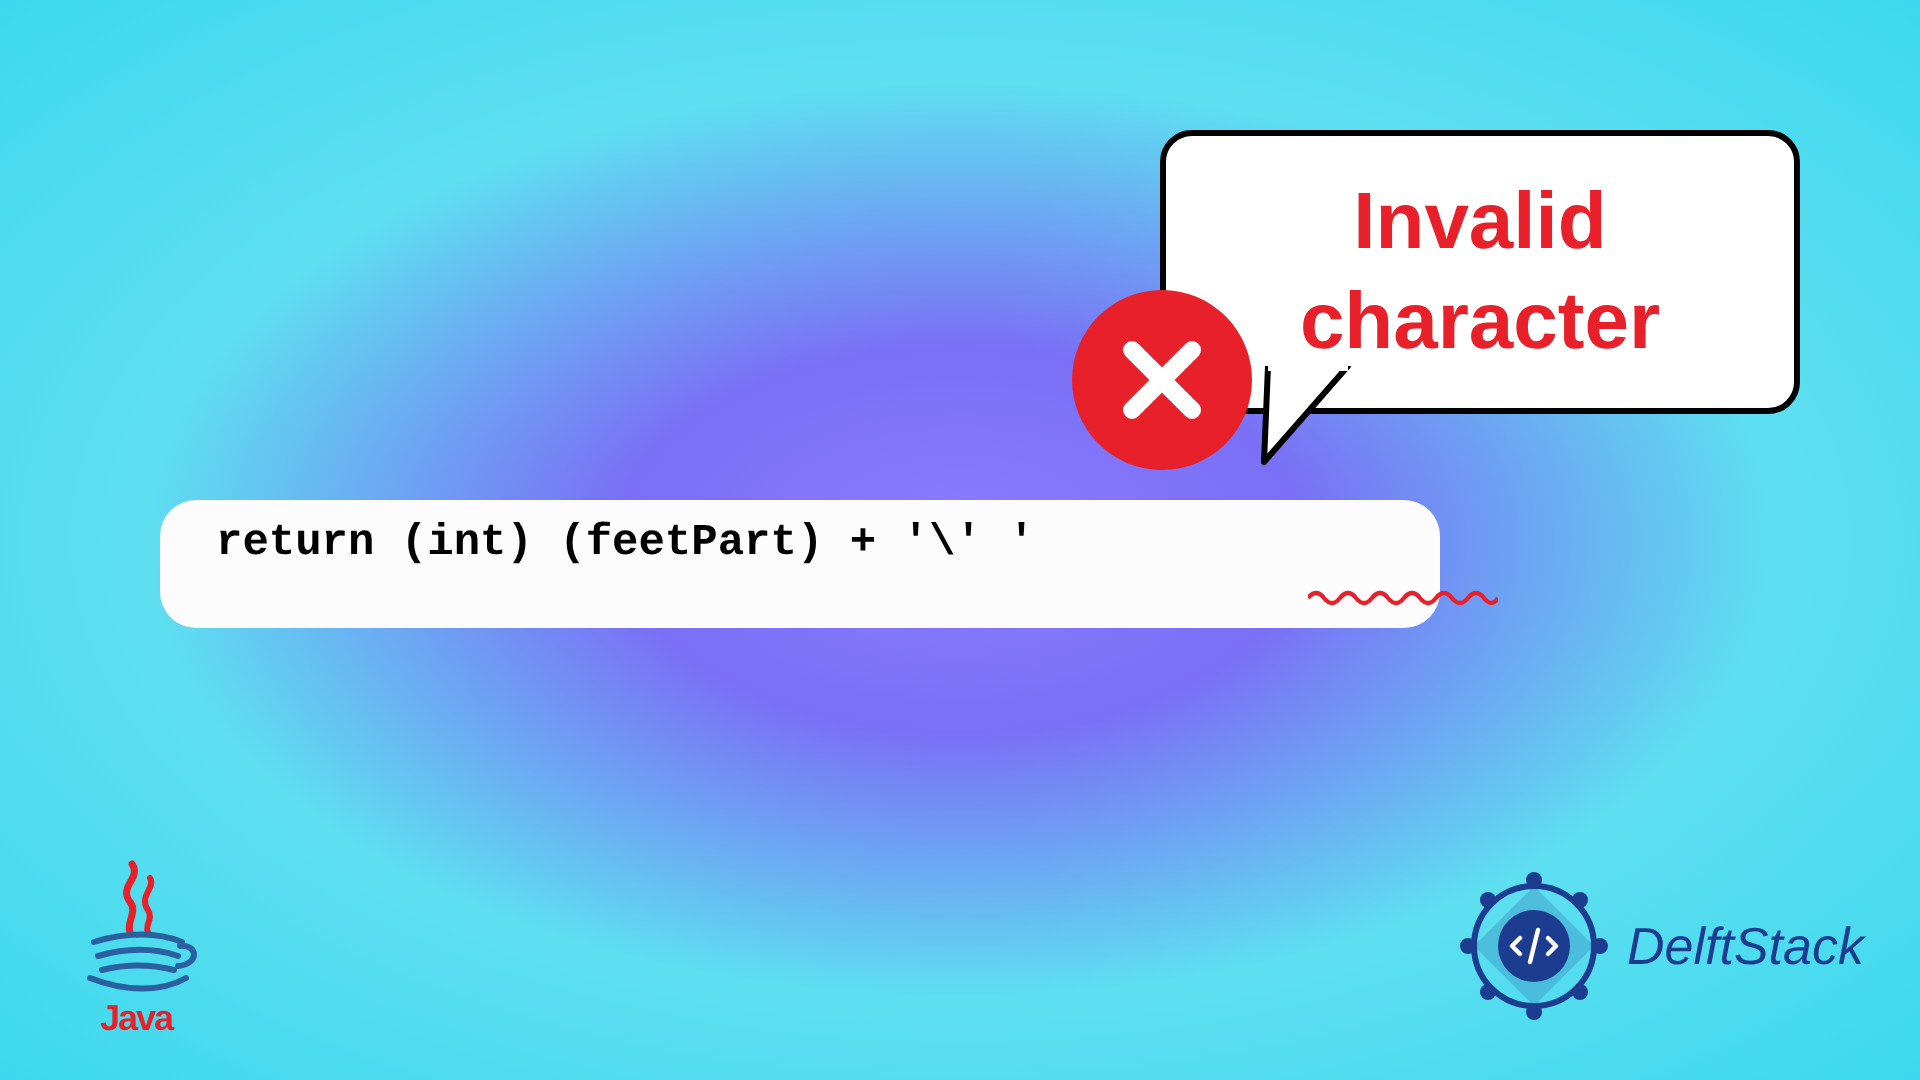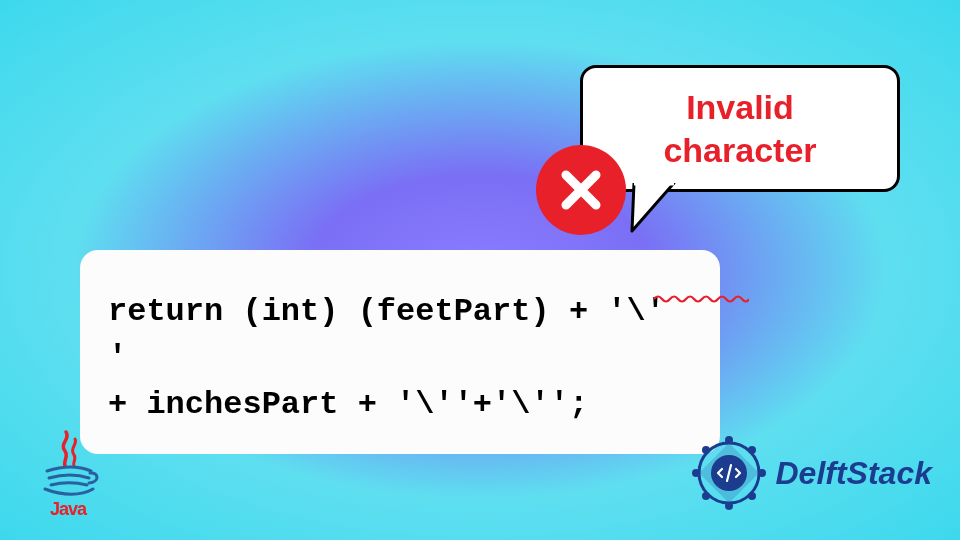--- a/index.html
+++ b/index.html
@@ -11,23 +11,23 @@
     overflow: hidden;
     font-family: Arial, sans-serif;
   }
   .code-box {
     position: absolute;
     left: 80px;
     top: 250px;
     width: 640px;
     background: #fcfcfc;
     border-radius: 18px;
-    padding: 39px 28px 26px 28px;
+    padding: 6px 28px 26px 28px;
     font-family: "Courier New", Courier, monospace;
-    font-size: 32px;
+    font-size: 22px;
     font-weight: bold;
     color: #000;
     line-height: 1.45;
   }
   .squiggle {
     position: absolute;
     left: 574px;
     top: 44px;
     width: 95px;
     height: 10px;
@@ -37,21 +37,21 @@
   .error-bubble {
     position: absolute;
     left: 580px;
     top: 65px;
     width: 320px;
     background: #fff;
     border: 3px solid #000;
     border-radius: 16px;
     padding: 18px 22px;
     text-align: center;
-    font-size: 34px;
+    font-size: 40px;
     font-weight: bold;
     color: #e8202a;
     line-height: 1.25;
   }
   .bubble-tail {
     position: absolute;
     left: 624px;
     top: 183px;
     width: 60px;
     height: 50px;
@@ -93,32 +93,31 @@
     position: absolute;
     right: 28px;
     bottom: 28px;
     display: flex;
     align-items: center;
     gap: 8px;
   }
   .delft-logo .emblem { width: 78px; height: 78px; }
   .delft-logo .emblem svg { width: 78px; height: 78px; }
   .delft-logo .text {
-    font-size: 32px;
-    font-weight: bold;
+    font-size: 26px;
+    font-weight: normal;
     color: #1c3d8f;
     font-style: italic;
   }
 </style>
 </head>
 <body>
 
 <div class="code-box">
   <div>return (int) (feetPart) + '\' '</div>
-  <div>+ inchesPart + '\''+'\'';</div>
   <div class="squiggle">
     <svg viewBox="0 0 95 10">
       <path d="M0 5 Q 4 0, 8 5 T 16 5 T 24 5 T 32 5 T 40 5 T 48 5 T 56 5 T 64 5 T 72 5 T 80 5 T 88 5 T 95 5" stroke="#e8202a" stroke-width="2.2" fill="none"></path>
     </svg>
   </div>
 </div>
 
 <div class="error-bubble">
   <div>Invalid character</div>
 </div>

